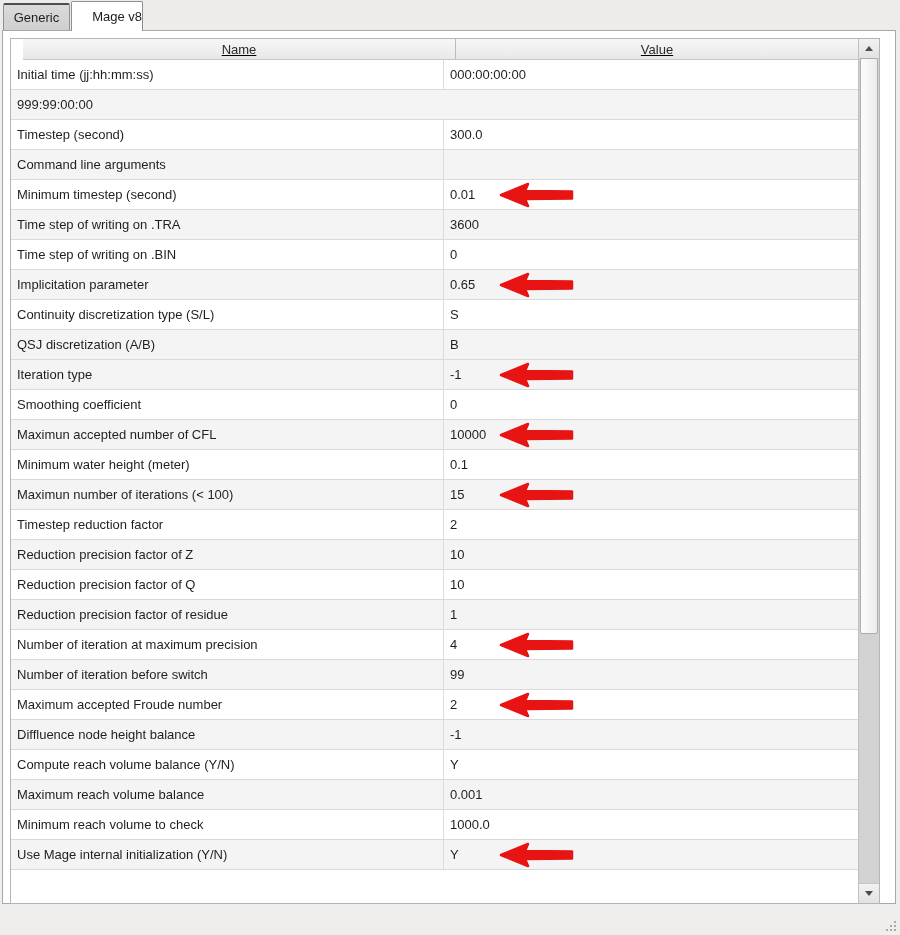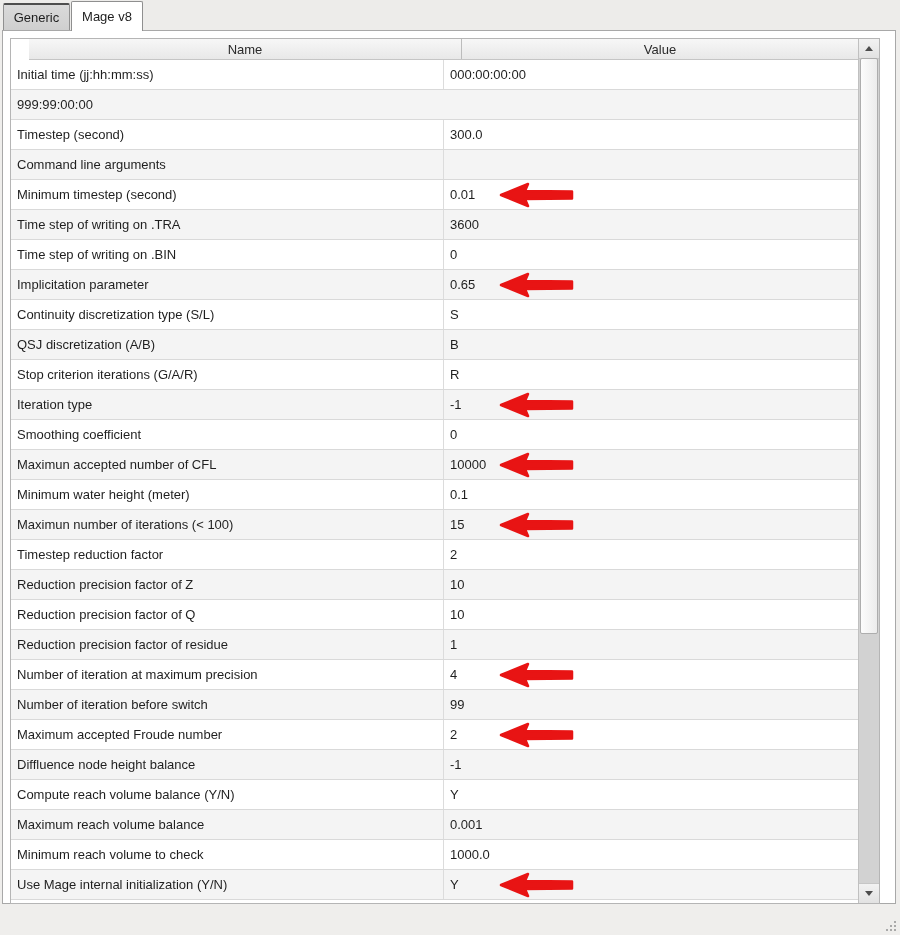--- a/index.html
+++ b/index.html
@@ -27,40 +27,42 @@
     border:1px solid #909090;border-bottom:none;
     border-top:2px solid #4e4e4e;
     border-radius:2px 2px 0 0;
   }
   .tab.active{
     left:71px;width:72px;top:1px;height:30px;
     background:#ffffff;
     border:1px solid #8f8f8f;border-bottom:none;
     border-radius:2px 2px 0 0;
     z-index:5;
+    justify-content:flex-end;
   }
 
   
   .page{
     position:absolute;left:2px;top:30px;width:894px;height:874px;
     background:#ffffff;border:1px solid #a8a8a8;box-sizing:border-box;
     z-index:2;
   }
 
   
   .tablewrap{
     position:absolute;left:7px;top:7px;width:870px;height:866px;
     border:1px solid #b5b5b5;box-sizing:border-box;background:#fff;
   }
   .thead{
-    position:absolute;left:18px;top:0;right:21px;height:20px;
+    position:absolute;left:12px;top:0;right:21px;height:20px;
     display:flex;
     background:linear-gradient(#f7f7f7,#e8e8e8);
     border-bottom:1px solid #c5c5c5;box-sizing:content-box;
     z-index:3;
+    text-decoration:underline;
   }
   .hcell{
     display:flex;align-items:center;justify-content:center;
     font-size:13px;color:#2a2a2a;box-sizing:border-box;height:20px;
   }
   .hcell.hname{width:433px;border-right:1px solid #bcbcbc;}
   .hcell.hvalue{flex:1;}
 
   .rows{
     position:absolute;left:0;top:21px;right:21px;bottom:0;
@@ -189,26 +191,20 @@
           <div class="row">
             <div class="cell cname">Continuity discretization type (S/L)</div>
             <div class="cell cvalue">
               <span>S</span>
             </div>
           </div>
           <div class="row stripe">
             <div class="cell cname">QSJ discretization (A/B)</div>
             <div class="cell cvalue">
               <span>B</span>
-            </div>
-          </div>
-          <div class="row">
-            <div class="cell cname">Stop criterion iterations (G/A/R)</div>
-            <div class="cell cvalue">
-              <span>R</span>
             </div>
           </div>
           <div class="row stripe">
             <div class="cell cname">Iteration type</div>
             <div class="cell cvalue">
               <span>-1</span>
               <svg class="arrow" viewBox="0 0 78 26">
                 <path d="M2,13 L29,2 L26,9 L73,9.5 L73,16.5 L26,17 L29,24 Z" fill="#e81414" stroke="#e81414" stroke-width="2.5" stroke-linejoin="round"></path>
               </svg>
             </div>

